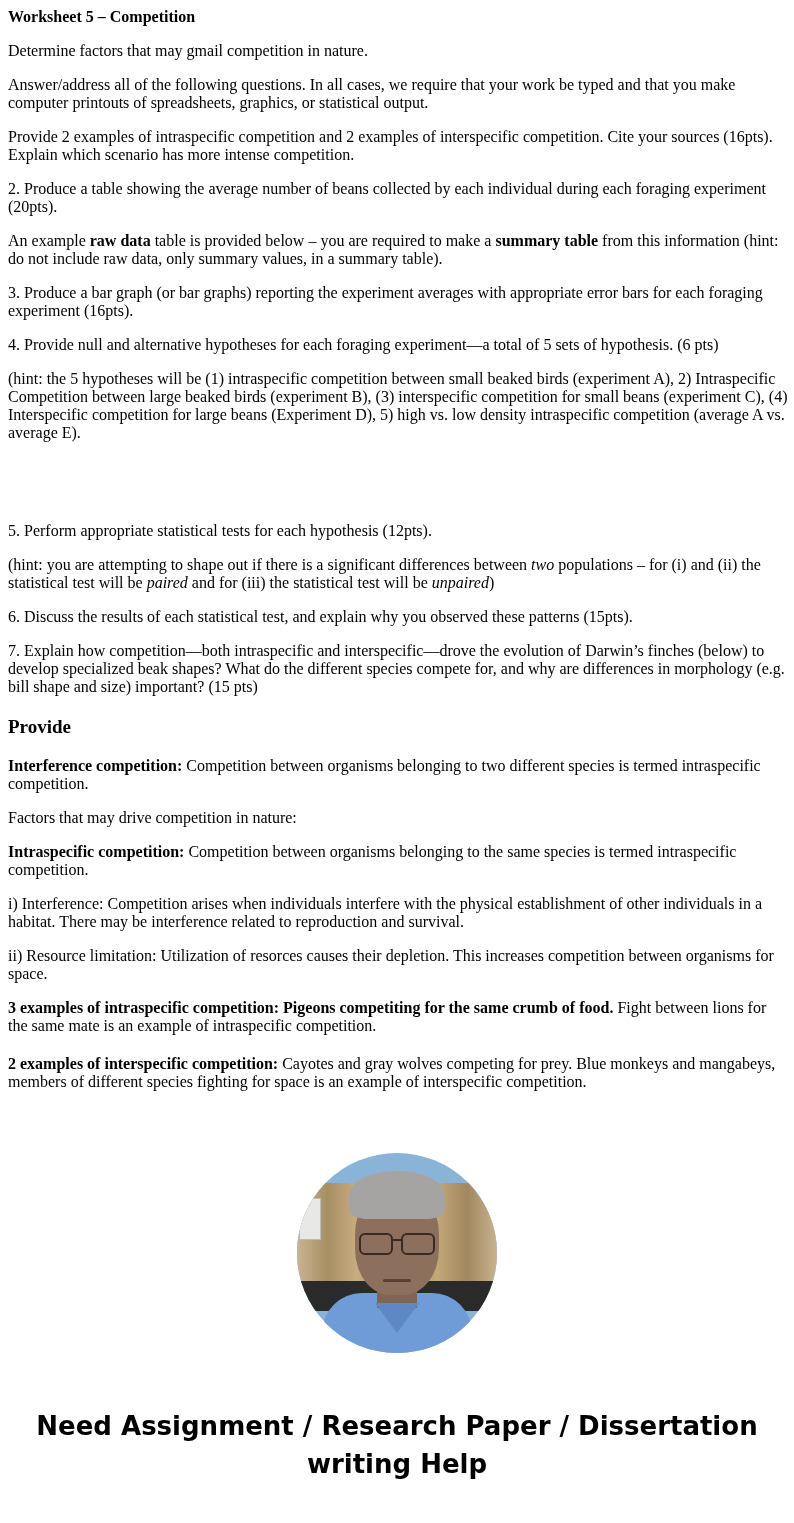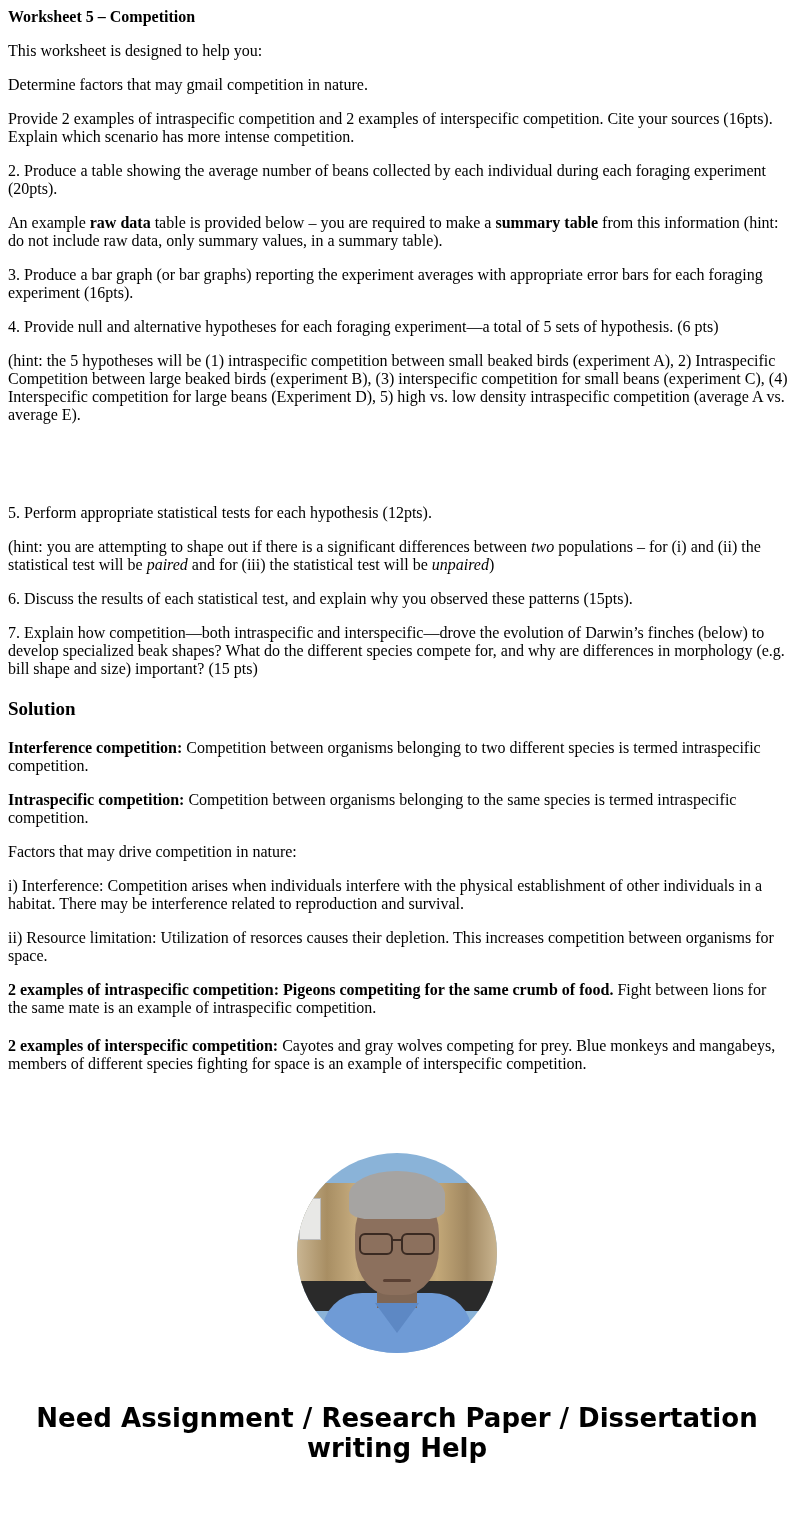--- a/index.html
+++ b/index.html
@@ -102,48 +102,48 @@
       left: 0;
       top: 1403px;
       width: 794px;
       text-align: center;
       font-family: "DejaVu Sans", sans-serif;
       font-weight: bold;
       font-size: 26px;
       line-height: 30px;
       color: #000;
     }
-    .cta div { margin: 0; }
+    .cta div { margin: 8px; }
   </style>
 </head>
 <body>
 
 <div class="doc">
   <p class="first"><b>Worksheet 5 – Competition</b></p>
-  <p>This worksheet is designed to help you:</p>
   <p>Determine factors that may gmail competition in nature.</p>
+  <p>Answer/address all of the following questions. In all cases, we require that your work be typed and that you make computer printouts of spreadsheets, graphics, or statistical output.</p>
   <p>Provide 2 examples of intraspecific competition and 2 examples of interspecific competition. Cite your sources (16pts). Explain which scenario has more intense competition.</p>
   <p>2. Produce a table showing the average number of beans collected by each individual during each foraging experiment (20pts).</p>
   <p><span>An example </span><b>raw data</b><span> table is provided below – you are required to make a </span><b>summary table</b><span> from this information (hint: do not include raw data, only summary values, in a summary table).</span></p>
   <p>3. Produce a bar graph (or bar graphs) reporting the experiment averages with appropriate error bars for each foraging experiment (16pts).</p>
   <p>4. Provide null and alternative hypotheses for each foraging experiment—a total of 5 sets of hypothesis. (6 pts)</p>
   <p class="gap-big">(hint: the 5 hypotheses will be (1) intraspecific competition between small beaked birds (experiment A), 2) Intraspecific Competition between large beaked birds (experiment B), (3) interspecific competition for small beans (experiment C), (4) Interspecific competition for large beans (Experiment D), 5) high vs. low density intraspecific competition (average A vs. average E).</p>
   <p>5. Perform appropriate statistical tests for each hypothesis (12pts).</p>
   <p><span>(hint: you are attempting to shape out if there is a significant differences between </span><i>two</i><span> populations – for (i) and (ii) the statistical test will be </span><i>paired</i><span> and for (iii) the statistical test will be </span><i>unpaired</i><span>)</span></p>
   <p>6. Discuss the results of each statistical test, and explain why you observed these patterns (15pts).</p>
   <p>7. Explain how competition—both intraspecific and interspecific—drove the evolution of Darwin’s finches (below) to develop specialized beak shapes? What do the different species compete for, and why are differences in morphology (e.g. bill shape and size) important? (15 pts)</p>
 
-  <h2>Solution</h2>
+  <h2>Provide</h2>
 
   <p><b>Interference competition:</b><span> Competition between organisms belonging to two different species is termed intraspecific competition.</span></p>
+  <p>Factors that may drive competition in nature:</p>
   <p><b>Intraspecific competition:</b><span> Competition between organisms belonging to the same species is termed intraspecific competition.</span></p>
-  <p>Factors that may drive competition in nature:</p>
   <p>i) Interference: Competition arises when individuals interfere with the physical establishment of other individuals in a habitat. There may be interference related to reproduction and survival.</p>
   <p>ii) Resource limitation: Utilization of resorces causes their depletion. This increases competition between organisms for space.</p>
-  <p class="tall"><b>2 examples of intraspecific competition: Pigeons competiting for the same crumb of food.</b><span> Fight between lions for the same mate is an example of intraspecific competition.</span></p>
+  <p class="tall"><b>3 examples of intraspecific competition: Pigeons competiting for the same crumb of food.</b><span> Fight between lions for the same mate is an example of intraspecific competition.</span></p>
   <p><b>2 examples of interspecific competition:</b><span> Cayotes and gray wolves competing for prey. Blue monkeys and mangabeys, members of different species fighting for space is an example of interspecific competition.</span></p>
 </div>
 
 <div class="portrait" title="author portrait">
   <div class="wall"></div>
   <div class="switch"></div>
   <div class="desk"></div>
   <div class="shirt"></div>
   <div class="neck"></div>
   <div class="collar"></div>

